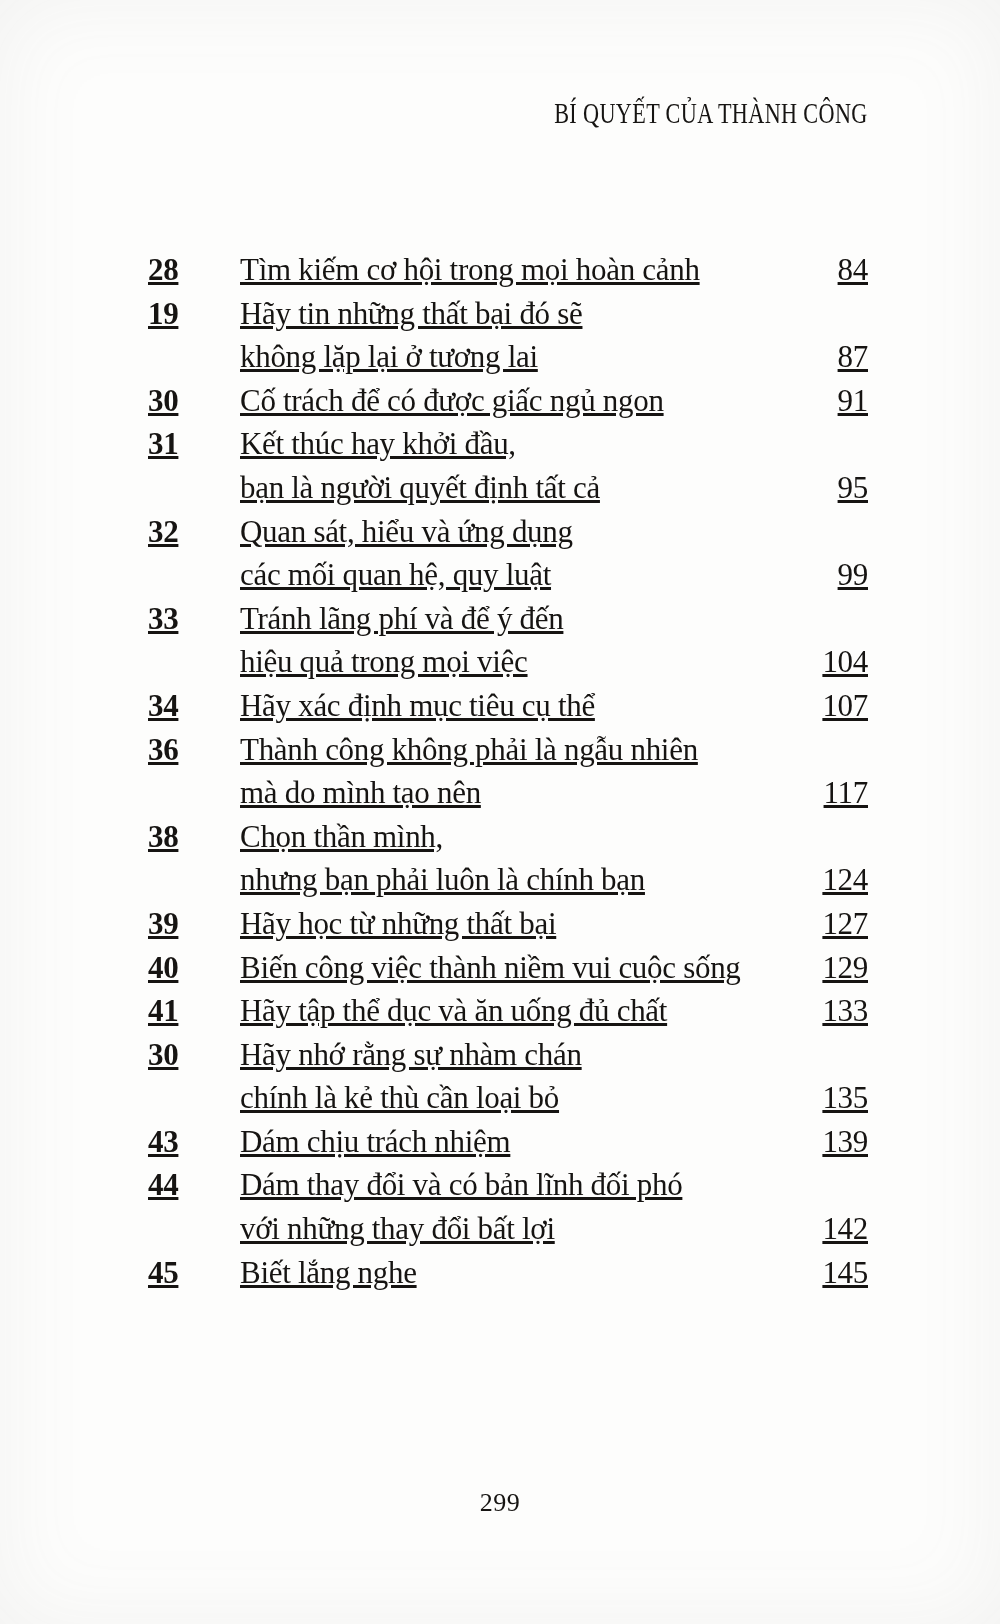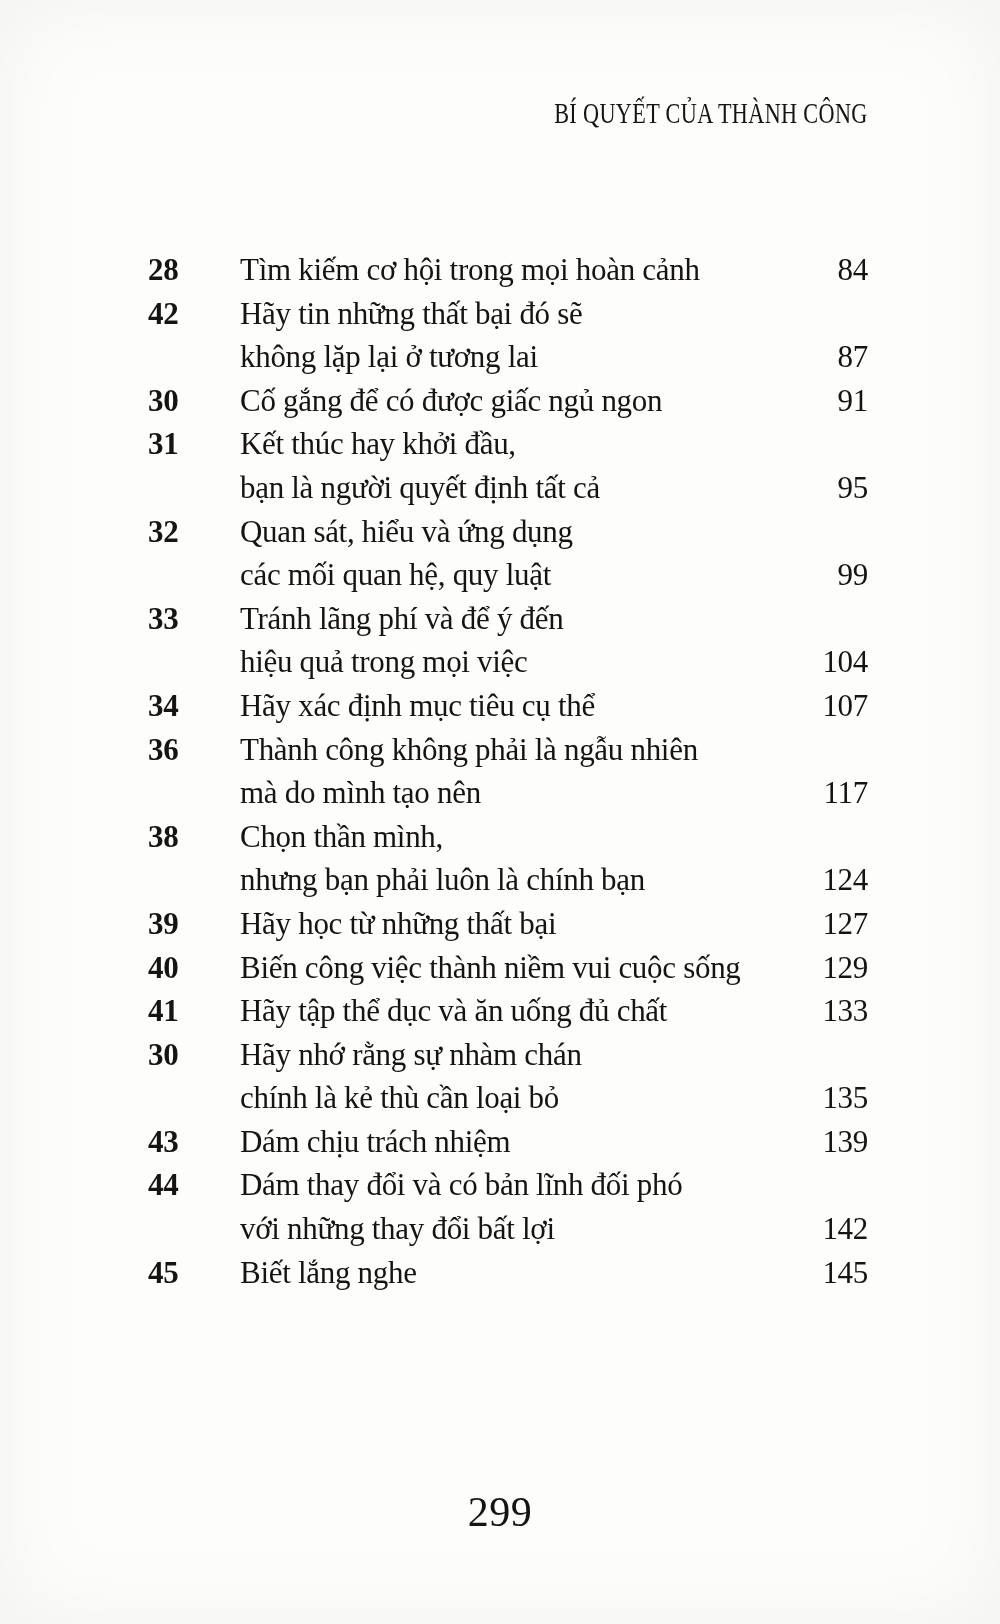--- a/index.html
+++ b/index.html
@@ -45,20 +45,21 @@
     width: 720px;
     font-size: 31px;
     letter-spacing: -0.3px;
   }
   .toc-row {
     display: flex;
     height: 43.6px;
     line-height: 43.6px;
     align-items: flex-start;
     white-space: nowrap;
+    text-decoration: underline;
   }
   .toc-num {
     flex: 0 0 80px;
     font-weight: 700;
   }
   .toc-title {
     flex: 0 1 auto;
     overflow: visible;
     margin-left: 12px;
   }
@@ -66,49 +67,49 @@
     margin-left: auto;
     text-align: right;
     padding-left: 12px;
   }
   .folio {
     position: absolute;
     top: 1488px;
     left: 0;
     width: 100%;
     text-align: center;
-    font-size: 42px;
+    font-size: 26px;
     letter-spacing: 0.5px;
   }
 </style>
 </head>
 <body style="color: rgb(22, 20, 18); background: rgb(253, 253, 252);">
 
 <div class="page">
   <div class="running-head">BÍ QUYẾT CỦA THÀNH CÔNG</div>
 
   <div class="toc" id="toc-list">
       <div class="toc-row">
         <span class="toc-num">28</span>
         <span class="toc-title">Tìm kiếm cơ hội trong mọi hoàn cảnh</span>
         <span class="toc-page">84</span>
       </div>
       <div class="toc-row">
-        <span class="toc-num">42</span>
+        <span class="toc-num">19</span>
         <span class="toc-title">Hãy tin những thất bại đó sẽ</span>
         <span class="toc-page"></span>
       </div>
       <div class="toc-row">
         <span class="toc-num"></span>
         <span class="toc-title">không lặp lại ở tương lai</span>
         <span class="toc-page">87</span>
       </div>
       <div class="toc-row">
         <span class="toc-num">30</span>
-        <span class="toc-title">Cố gắng để có được giấc ngủ ngon</span>
+        <span class="toc-title">Cố trách để có được giấc ngủ ngon</span>
         <span class="toc-page">91</span>
       </div>
       <div class="toc-row">
         <span class="toc-num">31</span>
         <span class="toc-title">Kết thúc hay khởi đầu,</span>
         <span class="toc-page"></span>
       </div>
       <div class="toc-row">
         <span class="toc-num"></span>
         <span class="toc-title">bạn là người quyết định tất cả</span>

